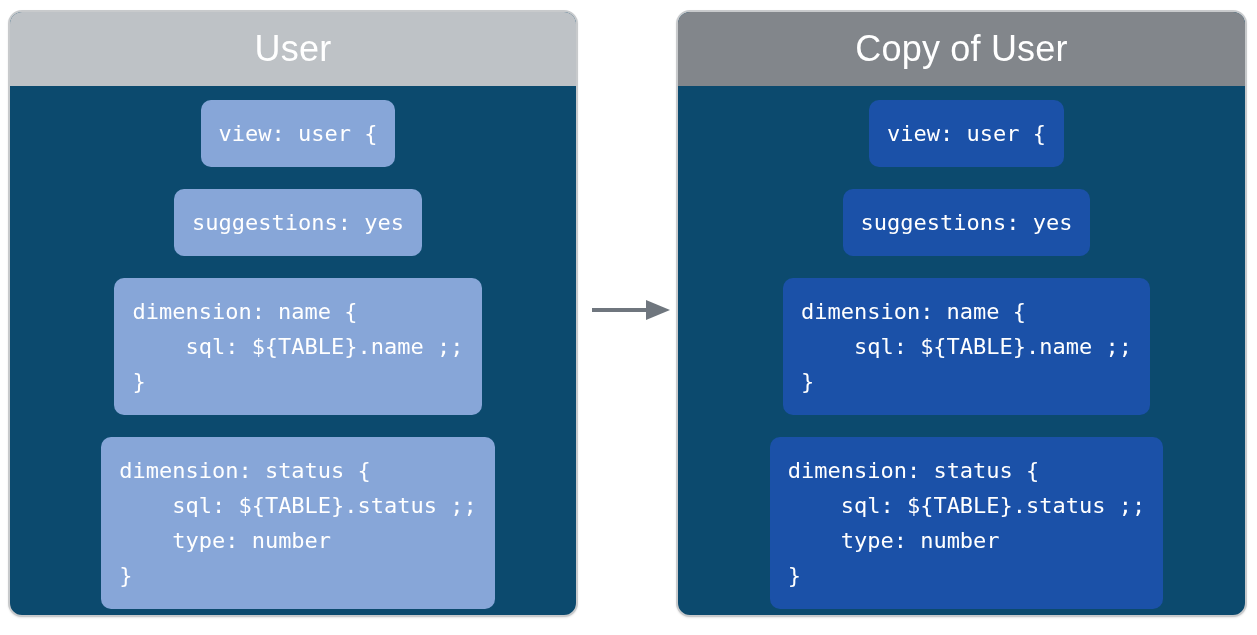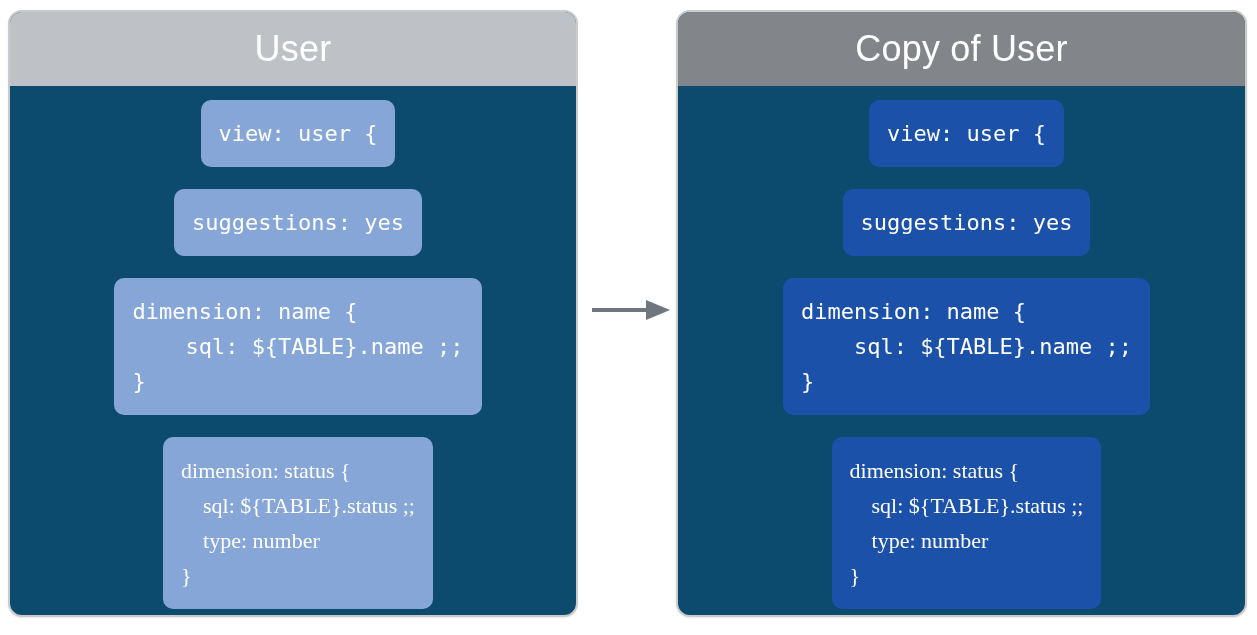--- a/index.html
+++ b/index.html
@@ -71,21 +71,21 @@
     font-family: "DejaVu Sans Mono", "Liberation Mono", monospace;
     font-size: 22px;
     line-height: 35px;
     white-space: pre;
     padding: 16px 18px;
     box-sizing: border-box;
     margin-bottom: 22px;
   }
   .panel-source .code-block { background: #87a6d8; }
   .panel-copy   .code-block { background: #1b51a8; }
-  .code-block:last-child { margin-bottom: 0; font-family: Liberation Serif, serif; }
+  .code-block:last-child { margin-bottom: 0; }
 
   
   .arrow {
     position: absolute;
     left: 592px;
     top: 296px;
     width: 78px;
     height: 28px;
   }
 </style>

